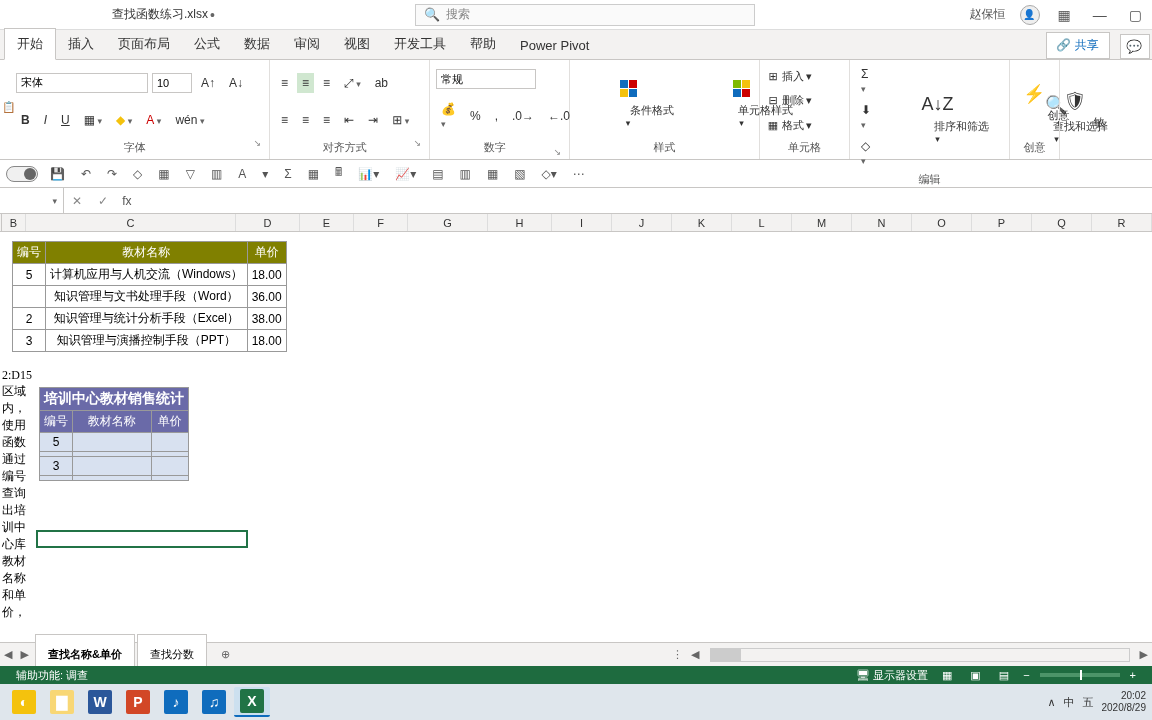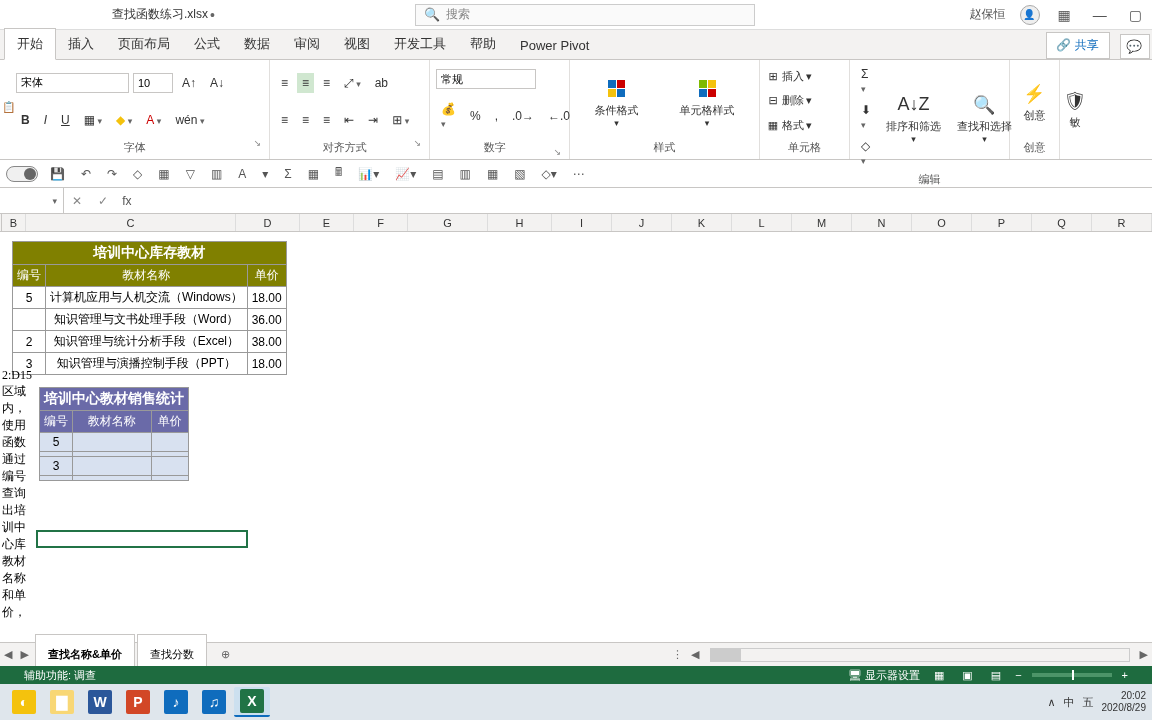--- a/index.html
+++ b/index.html
@@ -25,25 +25,25 @@
 
 
 .ribbon { height: 100px; background: #fff; border-bottom: 1px solid #c8c6c4; display: flex; font-size: 11px; color: #333; }
 .rgroup { display: flex; flex-direction: column; justify-content: space-between; border-right: 1px solid #e1dfdd; padding: 4px 6px 2px; }
 .rgroup .glabel { text-align: center; color: #555; font-size: 11px; padding: 2px 0; font-family: Liberation Serif, serif; }
 .rgroup .gct { flex: 1; display: flex; flex-direction: column; justify-content: space-around; }
 .r-row { display: flex; align-items: center; gap: 4px; }
 .r-row .btn { padding: 2px 4px; border: 1px solid transparent; cursor: pointer; font-size: 12px; color: #333; }
 .r-row .btn.dd:after { content: " ▾"; font-size: 9px; color: #666; }
 .r-row select, .r-row .combo { border: 1px solid #c8c6c4; background: #fff; font-size: 11px; padding: 1px 4px; height: 20px; }
-.font-combo { width: 113px; }
+.font-combo { width: 132px; }
 .size-combo { width: 40px; }
 .bigbtn { display: flex; flex-direction: column; align-items: center; padding: 2px 6px; cursor: pointer; }
 .bigbtn .icon { width: 28px; height: 28px; display: flex; align-items: center; justify-content: center; font-size: 18px; }
-.bigbtn .lbl { font-size: 11px; text-align: center; white-space: nowrap; }
+.bigbtn .lbl { font-size: 11px; text-align: center; white-space: nowrap; margin-left: 48px; }
 .grid-icon { display: inline-grid; grid-template-columns: repeat(2,8px); grid-template-rows: repeat(2,8px); gap: 1px; }
 .grid-icon span { background: #0f6cbd; }
 .format-combo { width: 100px; }
 .smallrow { display: flex; align-items: center; gap: 2px; font-size: 11px; color: #333; }
 .smallrow .ico { width: 14px; text-align: center; }
 .dlglaunch { font-size: 9px; color: #888; text-align: right; padding-right: 2px; }
 
 
 .qat-row { height: 28px; border-bottom: 1px solid #c8c6c4; display: flex; align-items: center; gap: 8px; padding: 0 6px; font-size: 12px; color: #333; }
 .qat-row .qitem { padding: 2px 4px; cursor: pointer; color: #555; }
@@ -86,21 +86,21 @@
 .sheettabs { position: absolute; bottom: 54px; left: 0; right: 0; height: 24px; border-top: 1px solid #c8c6c4; display: flex; align-items: center; font-size: 11px; background: #f3f2f1; }
 .sheettabs .navbtn { padding: 0 4px; color: #666; cursor: pointer; }
 .sheettabs .stab { padding: 12px 12px; background: #fff; border: 1px solid #c8c6c4; margin-left: 2px; cursor: pointer; }
 .sheettabs .stab.active { border-bottom: 2px solid #217346; font-weight: bold; }
 .sheettabs .addsheet { margin-left: 8px; padding: 2px 6px; color: #666; cursor: pointer; }
 .sheettabs .scrollarea { margin-left: auto; display: flex; align-items: center; }
 .sheettabs .hscroll { width: 420px; height: 14px; border: 1px solid #ccc; margin: 0 6px; position: relative; }
 .sheettabs .hscroll:before { content: ""; position: absolute; left: 0; top: 0; width: 30px; height: 100%; background: #ccc; }
 
 
-.statusbar { position: absolute; bottom: 36px; left: 0; right: 0; height: 18px; background: #1e6b3f; color: #fff; font-size: 11px; display: flex; align-items: center; padding: 0 24px; text-align: right; }
+.statusbar { position: absolute; bottom: 36px; left: 0; right: 0; height: 18px; background: #1e6b3f; color: #fff; font-size: 11px; display: flex; align-items: center; padding: 0 16px; text-align: right; }
 .statusbar .right { margin-left: auto; display: flex; align-items: center; gap: 10px; }
 .statusbar .viewbtn { padding: 0 4px; }
 .statusbar .zoomslider { width: 80px; height: 4px; background: #4c9468; position: relative; }
 .statusbar .zoomslider:before { content: ""; position: absolute; left: 50%; top: -3px; width: 2px; height: 10px; background: #fff; }
 
 
 .taskbar { position: absolute; bottom: 0; left: 0; right: 0; height: 36px; background: #dfe6ec; display: flex; align-items: center; padding: 0 6px; font-size: 11px; }
 .taskbar .tapp { width: 36px; height: 30px; display: flex; align-items: center; justify-content: center; border-radius: 2px; margin-right: 2px; font-size: 14px; }
 .taskbar .tapp.active { background: #cce0ef; border-bottom: 2px solid #0f6cbd; }
 .taskbar .tray { margin-left: auto; display: flex; align-items: center; gap: 8px; color: #333; }
@@ -360,23 +360,20 @@
       <div class="ch" style="width: 60px;">Q</div>
       <div class="ch" style="width: 60px;">R</div>
     </div>
 </div>
 
 <div class="gridarea">
   <div class="cells">
 
     <table class="tblbox block1">
       <tbody>
-          <tr class="title">
-            <td colspan="3">培训中心库存教材</td>
-          </tr>
       <tr class="hdr">
         <td class="col-id">编号</td>
         <td class="col-name">教材名称</td>
         <td class="col-price">单价</td>
       </tr>
       </tbody>
         <tbody id="block1-body">
           <tr class="data">
             <td class="col-id">5</td>
             <td class="col-name">计算机应用与人机交流（Windows）</td>

